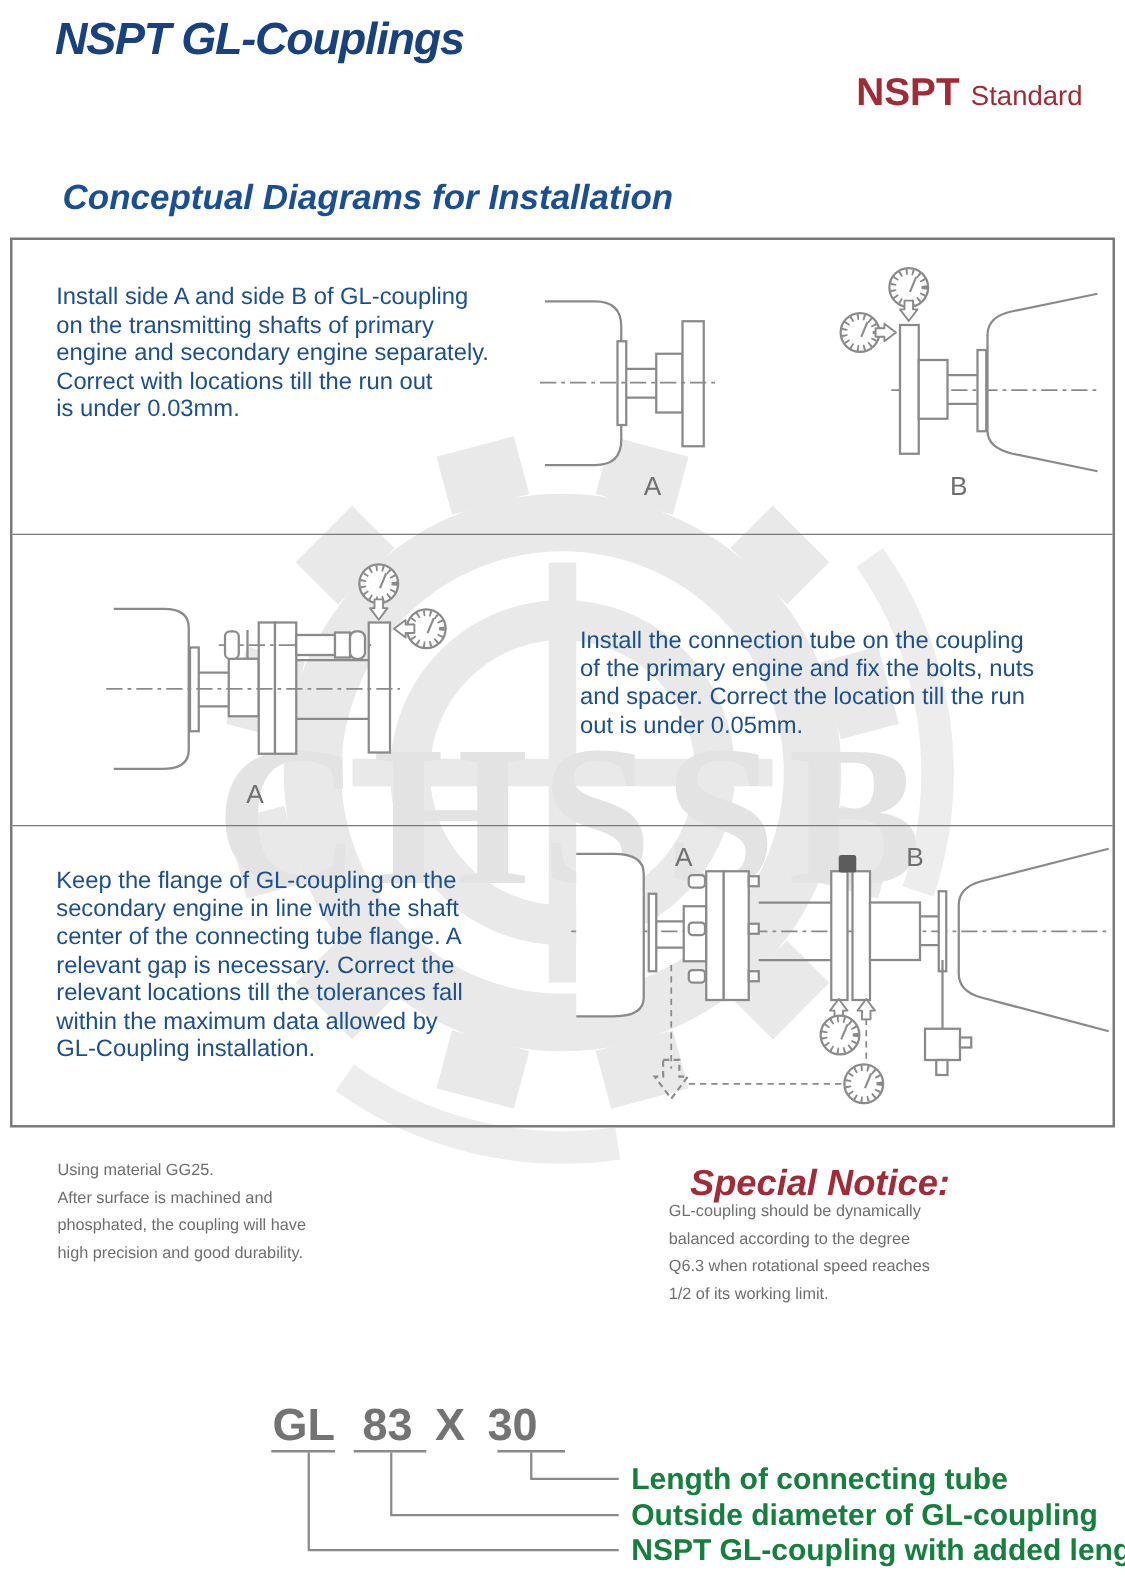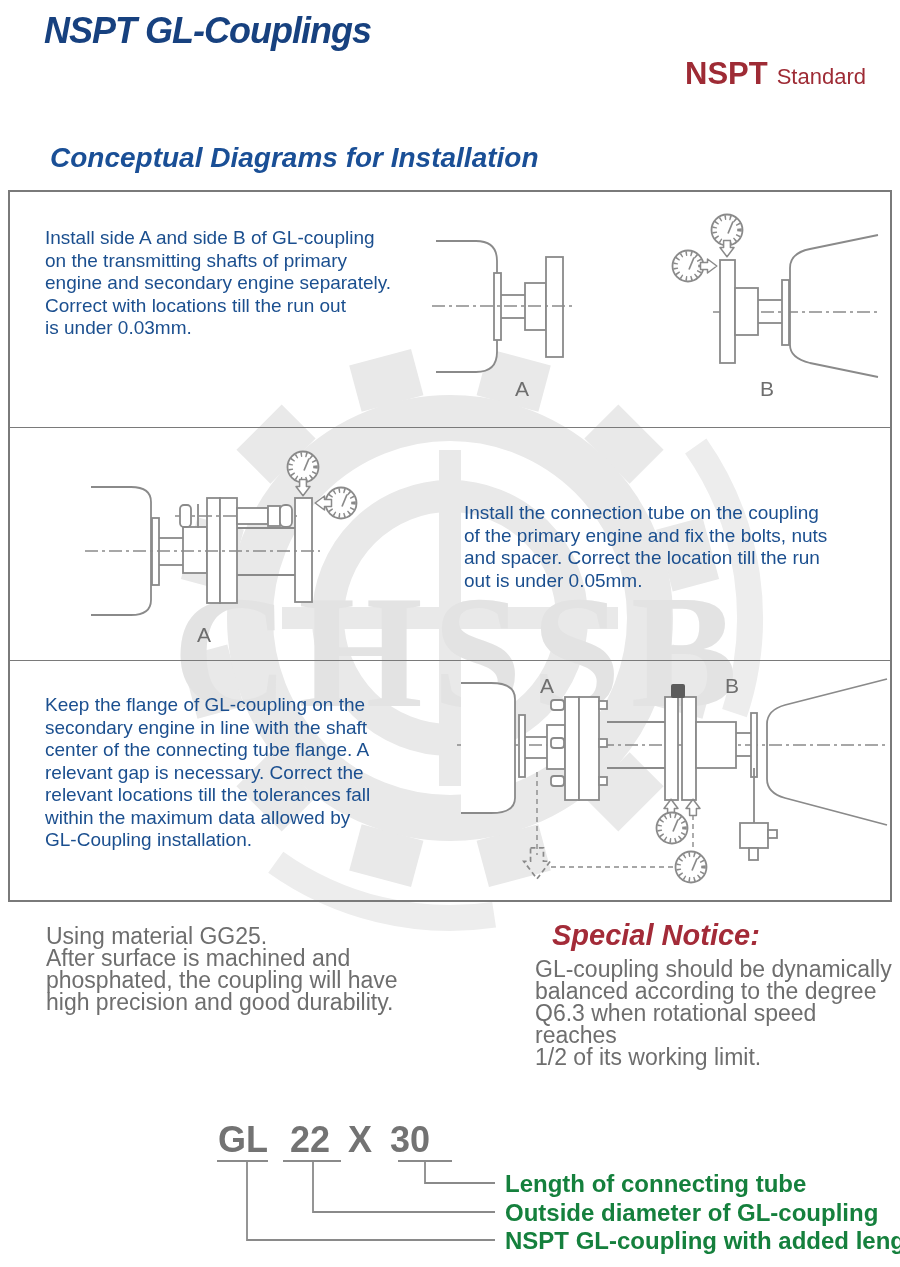--- a/index.html
+++ b/index.html
@@ -15,23 +15,23 @@
   .brand .b1{font-size:31px;font-weight:700;letter-spacing:0px;}
   .brand .b2{font-size:22px;font-weight:400;margin-left:9px;}
   .section-heading{left:30px;top:142px;font-size:28px;font-weight:700;font-style:italic;
       color:#1a4f96;white-space:nowrap;margin-left:20px;}
 
   .main-box{left:8px;top:190px;width:880px;height:708px;border:2px solid #7a7a7a;}
   .divider{left:0;width:880px;height:0;border-top:1.6px solid #7a7a7a;}
 
   .step-text{font-size:19px;line-height:22.5px;color:#1b4f8f;white-space:pre-line;
       font-weight:400;}
-  .gray-text{font-size:23px;line-height:22px;color:#6e6e6e;white-space:pre-line;}
+  .gray-text{font-size:13px;line-height:22px;color:#6e6e6e;white-space:pre-line;}
   .notice-heading{font-size:29px;font-weight:700;font-style:italic;color:#a32b38;
-      white-space:nowrap;}
+      white-space:nowrap;margin-top:12px;}
 
   .code-part{top:1122px;font-size:36px;font-weight:700;color:#737373;line-height:36px;}
   .code-underline{top:1160px;height:2px;background:#8a8a8a;}
   .legend-label{left:505px;font-size:24px;font-weight:700;color:#15803d;line-height:22px;
       white-space:nowrap;}
 
   
   svg .mech{stroke:#8a8a8a;stroke-width:1.8;fill:none;}
   svg .mechw{stroke:#8a8a8a;stroke-width:1.8;fill:#fff;}
   svg .cl{stroke:#8a8a8a;stroke-width:1.4;fill:none;stroke-dasharray:13 4 3 4;}
@@ -212,21 +212,21 @@
 After surface is machined and
 phosphated, the coupling will have
 high precision and good durability.</div>
 <div class="abs layer notice-heading" style="left:552px;top:919px">Special Notice:</div>
 <div class="abs layer gray-text" style="left:535px;top:958px">GL-coupling should be dynamically
 balanced according to the degree
 Q6.3 when rotational speed reaches
 1/2 of its working limit.</div>
 
 <div class="abs layer code-part" style="left:218px">GL</div>
-<div class="abs layer code-part" style="left:290px">22</div>
+<div class="abs layer code-part" style="left:290px">83</div>
 <div class="abs layer code-part" style="left:348px">X</div>
 <div class="abs layer code-part" style="left:390px">30</div>
 <div class="abs layer code-underline" style="left:217px;width:51px"></div>
 <div class="abs layer code-underline" style="left:283px;width:58px"></div>
 <div class="abs layer code-underline" style="left:398px;width:54px"></div>
 <svg class="abs layer" style="left:200px;top:1160px" width="330" height="92" viewBox="0 0 330 92">
   <path d="M225,2 V23 H295" fill="none" stroke="#8a8a8a" stroke-width="1.8"></path>
   <path d="M113,2 V52 H295" fill="none" stroke="#8a8a8a" stroke-width="1.8"></path>
   <path d="M47,2 V80 H295" fill="none" stroke="#8a8a8a" stroke-width="1.8"></path>
 </svg>

